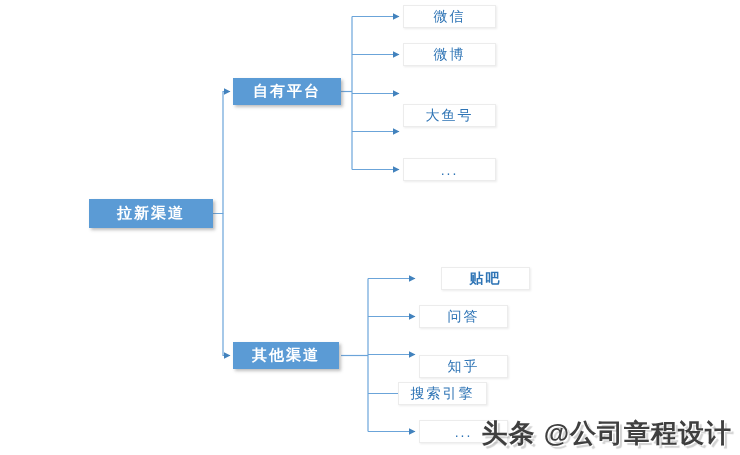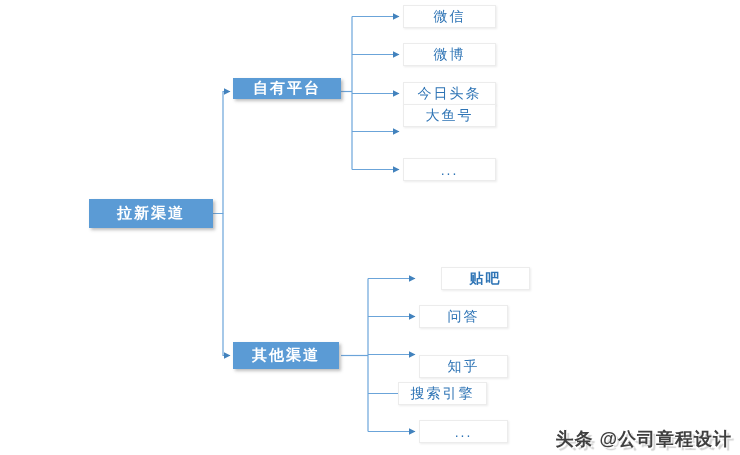--- a/index.html
+++ b/index.html
@@ -38,21 +38,21 @@
     border: 1px solid #ececec;
     color: #2E74B5;
     font-size: 14px;
     letter-spacing: 2px;
     box-shadow: 1px 1px 2px rgba(0,0,0,0.08);
   }
   .watermark {
     position: absolute;
     right: 8px;
     bottom: 4px;
-    font-size: 18px;
+    font-size: 26px;
     font-weight: bold;
     letter-spacing: 1px;
     color: #3f3f3f;
     text-shadow: 1px 1px 0 #ffffff, 3px 3px 1px rgba(0,0,0,0.18);
   }
 </style>
 </head>
 <body>
 
 <div class="stage">
@@ -82,26 +82,25 @@
       <path d="M368 278.5 H415" marker-end="url(#arrow)"></path>
       <path d="M368 316.5 H415" marker-end="url(#arrow)"></path>
       <path d="M368 354.5 H415" marker-end="url(#arrow)"></path>
       <path d="M368 393.5 H415" marker-end="url(#arrow)"></path>
       <path d="M368 431.5 H415" marker-end="url(#arrow)"></path>
     </g>
   </svg>
 
   <div class="node solid" style="left:89px; top:199px; width:124px; height:29px;">拉新渠道</div>
 
-  <div class="node solid" style="left:233px; top:78px; width:108px; height:21px;">自有平台</div>
+  <div class="node solid" style="left:233px; top:78px; width:108px; height:27px;">自有平台</div>
   <div class="node solid" style="left:233px; top:342px; width:106px; height:27px;">其他渠道</div>
 
   <div class="node leaf" style="left:403px; top:5px;   width:93px; height:23px;">微信</div>
   <div class="node leaf" style="left:403px; top:43px;  width:93px; height:23px;">微博</div>
-  <div class="node leaf" style="left:403px; top:82px;  width:93px; height:23px;">今日头条</div>
   <div class="node leaf" style="left:403px; top:104px; width:93px; height:23px;">大鱼号</div>
   <div class="node leaf" style="left:403px; top:158px; width:93px; height:23px;">...</div>
 
   <div class="node leaf" style="left:441px; top:267px; width:89px; height:23px;font-weight:bold;">贴吧</div>
   <div class="node leaf" style="left:419px; top:305px; width:89px; height:23px;">问答</div>
   <div class="node leaf" style="left:419px; top:343px; width:89px; height:23px;margin-top:12px;">知乎</div>
   <div class="node leaf" style="left:398px; top:382px; width:89px; height:23px;">搜索引擎</div>
   <div class="node leaf" style="left:419px; top:420px; width:89px; height:23px;">...</div>
 
   <div class="watermark">头条 @公司章程设计</div>

